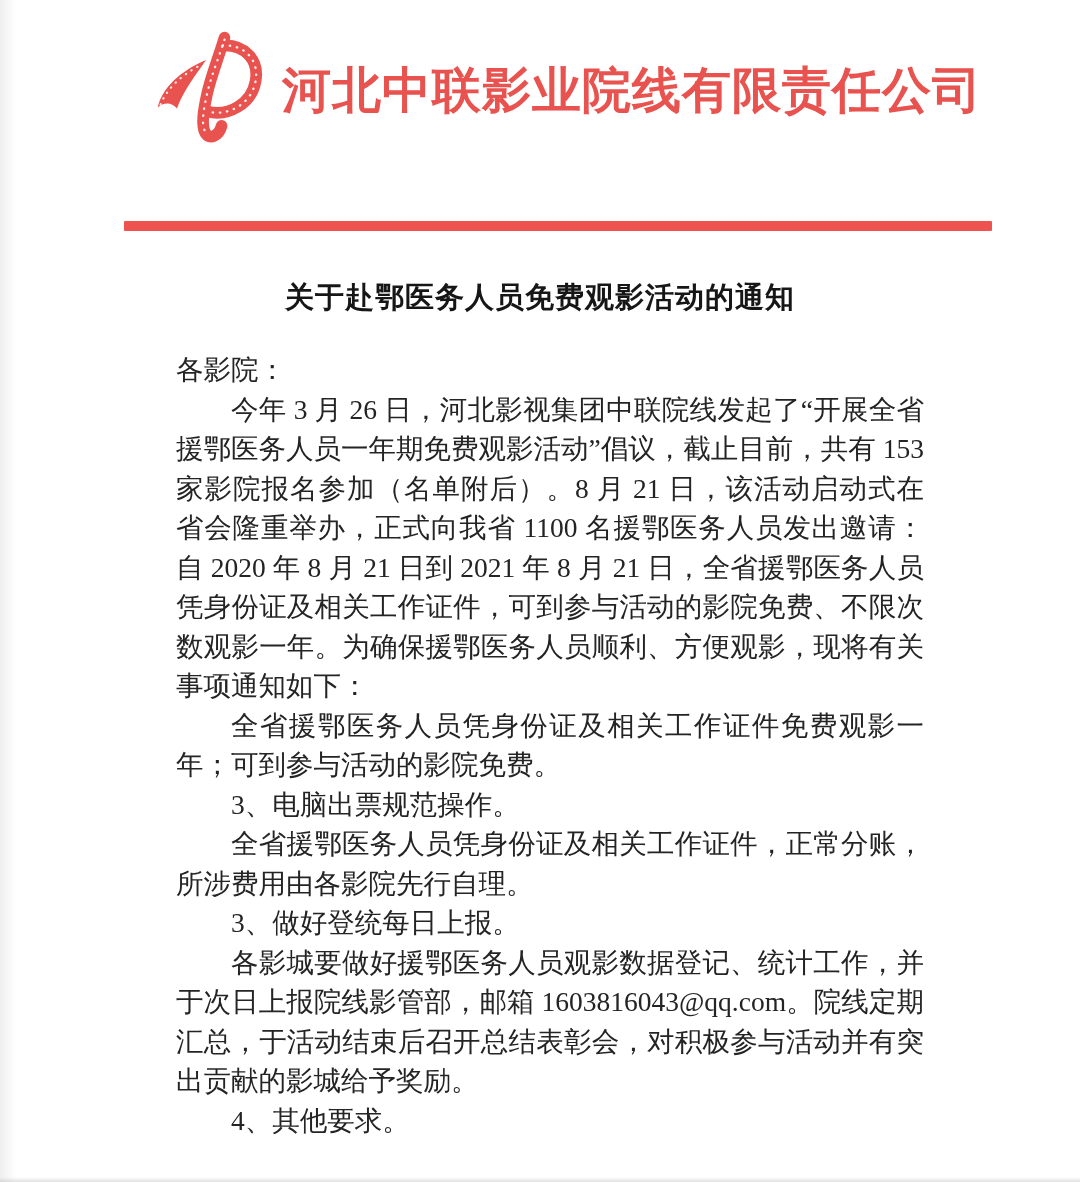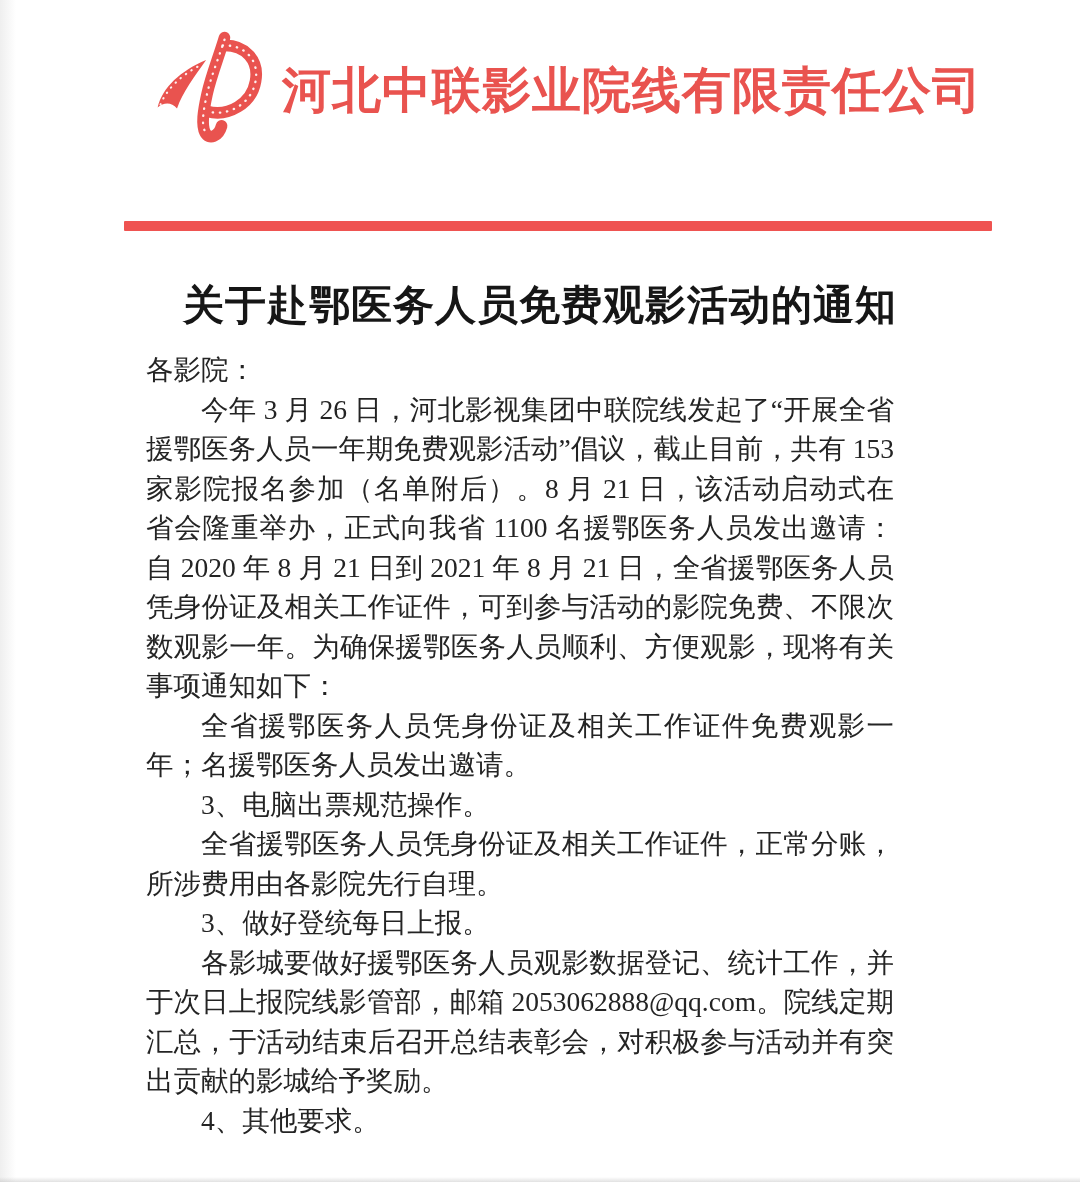--- a/index.html
+++ b/index.html
@@ -64,29 +64,29 @@
     background: #ef5351;
     border-radius: 1px;
   }
 
   .doc-title {
     position: absolute;
     left: 0;
     top: 278px;
     width: 100%;
     text-align: center;
-    font-size: 41px;
+    font-size: 29px;
     font-weight: 700;
     letter-spacing: 1px;
     color: #161616;
   }
 
   .doc-body {
     position: absolute;
-    left: 146px;
+    left: 176px;
     top: 350px;
     width: 748px;
     font-size: 27.5px;
     line-height: 39.5px;
     color: #242424;
     text-align: justify;
   }
   .doc-body p { margin: 0; }
   .salutation { text-indent: 0; }
   .para { text-indent: 2em; }
@@ -118,27 +118,27 @@
 
   <h2 class="doc-title">关于赴鄂医务人员免费观影活动的通知</h2>
 
   <main class="doc-body">
     <p class="salutation">各影院：</p>
     <div>
 
         <p class="para">今年 3 月 26 日，河北影视集团中联院线发起了“开展全省援鄂医务人员一年期免费观影活动”倡议，截止目前，共有 153 家影院报名参加（名单附后）。8 月 21 日，该活动启动式在省会隆重举办，正式向我省 1100 名援鄂医务人员发出邀请：自 2020 年 8 月 21 日到 2021 年 8 月 21 日，全省援鄂医务人员凭身份证及相关工作证件，可到参与活动的影院免费、不限次数观影一年。为确保援鄂医务人员顺利、方便观影，现将有关事项通知如下：</p>
 
 
-        <p class="para">全省援鄂医务人员凭身份证及相关工作证件免费观影一年；名援鄂医务人员发出邀请。</p>
+        <p class="para">全省援鄂医务人员凭身份证及相关工作证件免费观影一年；可到参与活动的影院免费。</p>
 
         <p class="para">3、电脑出票规范操作。</p>
 
         <p class="para">全省援鄂医务人员凭身份证及相关工作证件，正常分账，所涉费用由各影院先行自理。</p>
 
         <p class="para">3、做好登统每日上报。</p>
 
-        <p class="para">各影城要做好援鄂医务人员观影数据登记、统计工作，并于次日上报院线影管部，邮箱 2053062888@qq.com。院线定期汇总，于活动结束后召开总结表彰会，对积极参与活动并有突出贡献的影城给予奖励。</p>
+        <p class="para">各影城要做好援鄂医务人员观影数据登记、统计工作，并于次日上报院线影管部，邮箱 1603816043@qq.com。院线定期汇总，于活动结束后召开总结表彰会，对积极参与活动并有突出贡献的影城给予奖励。</p>
 
         <p class="para">4、其他要求。</p>
       </div>
   </main>
 
 </div>
 
 </body></html>

